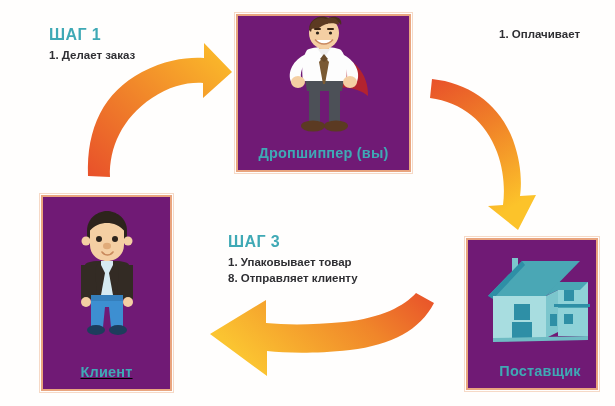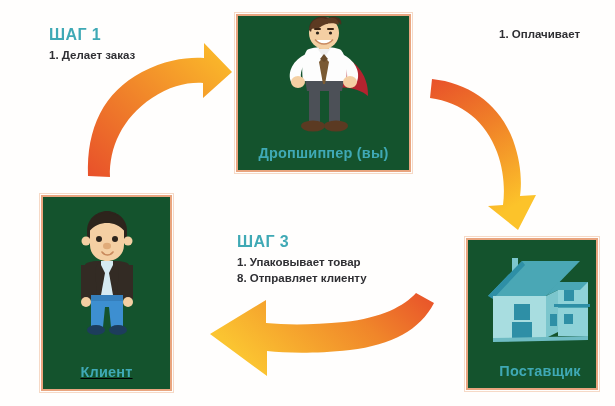--- a/index.html
+++ b/index.html
@@ -12,21 +12,21 @@
   }
   #stage {
     position:absolute; left:0; top:0;
     width:615px; height:406px;
     background:#fffefd;
   }
 
   
   .node-box {
     position:absolute;
-    background:#14532d;
+    background:#701a75;
     border:2px solid #e9a57f;
     outline:1px solid #f6d9c6;
     outline-offset:1px;
     display:flex;
     flex-direction:column;
     align-items:center;
     justify-content:flex-end;
   }
   .node-art { flex:1; width:100%; position:relative; }
   .node-label {
@@ -52,21 +52,21 @@
   }
   .step-line {
     font-size:11.5px;
     font-weight:700;
     color:#2f2f33;
     line-height:16px;
     white-space:nowrap;
   }
   #step1 { left:49px;  top:26px; }
   #step2 { left:499px; top:26px; }
-  #step3 { left:237px; top:233px; }
+  #step3 { left:228px; top:233px; }
   #step2 .step-line { white-space:normal; width:112px; }
 
   
   #arrows { position:absolute; left:0; top:0; width:615px; height:406px; pointer-events:none; }
 
   
   .fig { position:absolute; left:50%; transform:translateX(-50%); }
 </style>
 </head>
 <body>

